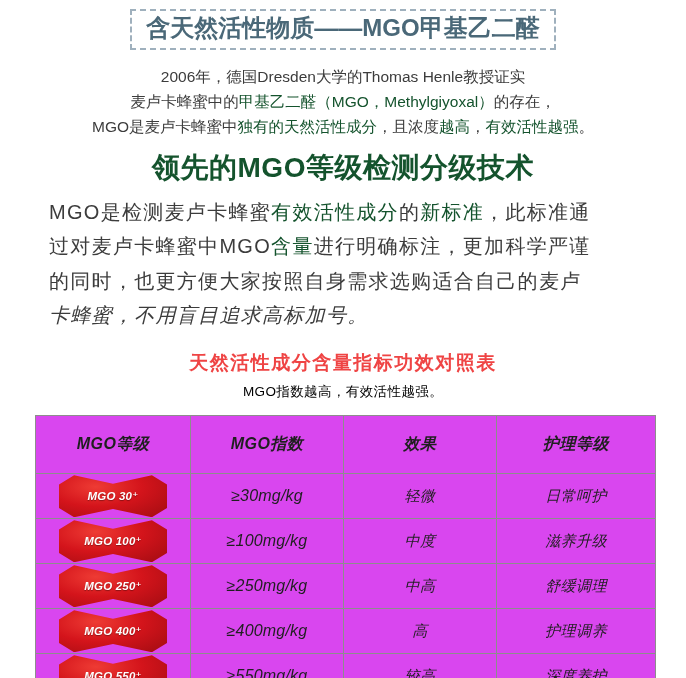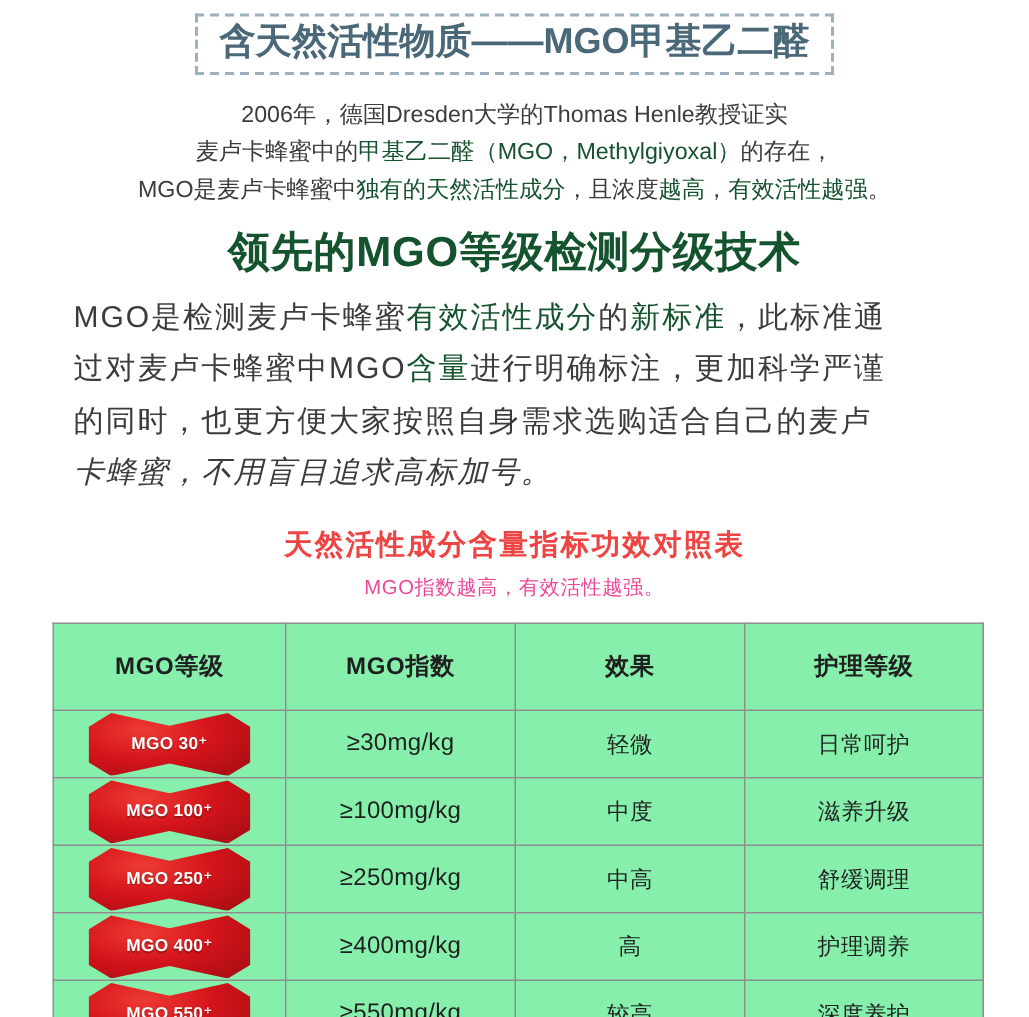--- a/index.html
+++ b/index.html
@@ -75,37 +75,38 @@
     text-align: center;
     font-size: 19px;
     font-weight: bold;
     color: #ef4444;
     letter-spacing: 1.5px;
   }
   .table-subcaption {
     margin-top: 7px;
     text-align: center;
     font-size: 13.5px;
-    color: #ec4899;
+    color: #000000;
     letter-spacing: 0.4px;
   }
 
   
   .grade-table {
     margin: 14px 0 0 35px;
     width: 620px;
     border-collapse: collapse;
     table-layout: fixed;
   }
   .grade-table th,
   .grade-table td {
     border: 1px solid #8d8d8d;
     text-align: center;
     vertical-align: middle;
-    background: #86efac;
+    background: #d946ef;
+    font-style: italic;
   }
   .grade-table th {
     height: 58px;
     font-size: 16px;
     font-weight: bold;
     color: #1f1f1f;
     letter-spacing: 0.5px;
   }
   .grade-table td {
     height: 45px;

